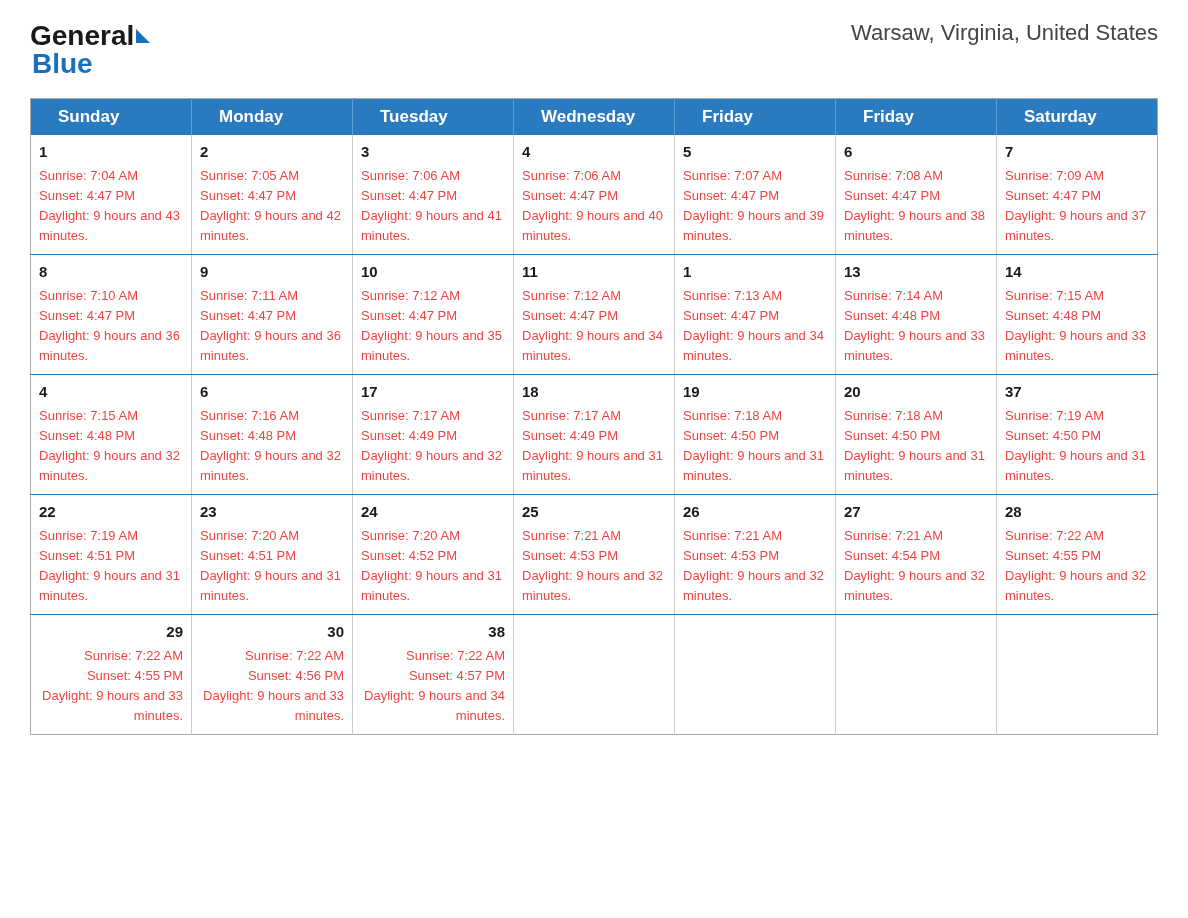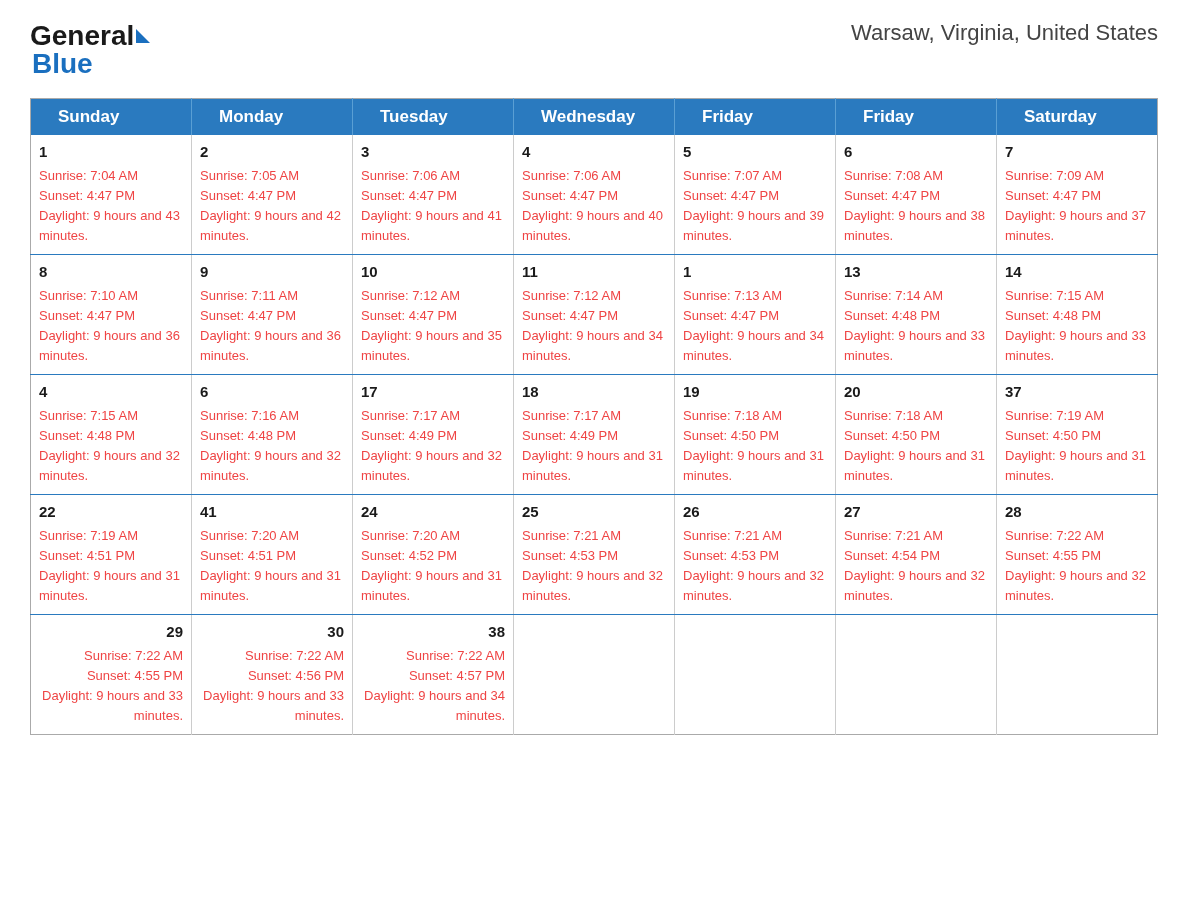--- a/index.html
+++ b/index.html
@@ -232,21 +232,21 @@
         <span class="day-number">37</span>
         <span class="day-info">Sunrise: 7:19 AM<br>Sunset: 4:50 PM<br>Daylight: 9 hours and 31 minutes.</span>
       </td>
       </tr>
       <tr>
         <td>
         <span class="day-number">22</span>
         <span class="day-info">Sunrise: 7:19 AM<br>Sunset: 4:51 PM<br>Daylight: 9 hours and 31 minutes.</span>
       </td>
         <td>
-        <span class="day-number">41</span>
+        <span class="day-number">23</span>
         <span class="day-info">Sunrise: 7:20 AM<br>Sunset: 4:51 PM<br>Daylight: 9 hours and 31 minutes.</span>
       </td>
         <td>
         <span class="day-number">24</span>
         <span class="day-info">Sunrise: 7:20 AM<br>Sunset: 4:52 PM<br>Daylight: 9 hours and 31 minutes.</span>
       </td>
         <td>
         <span class="day-number">25</span>
         <span class="day-info">Sunrise: 7:21 AM<br>Sunset: 4:53 PM<br>Daylight: 9 hours and 32 minutes.</span>
       </td>

